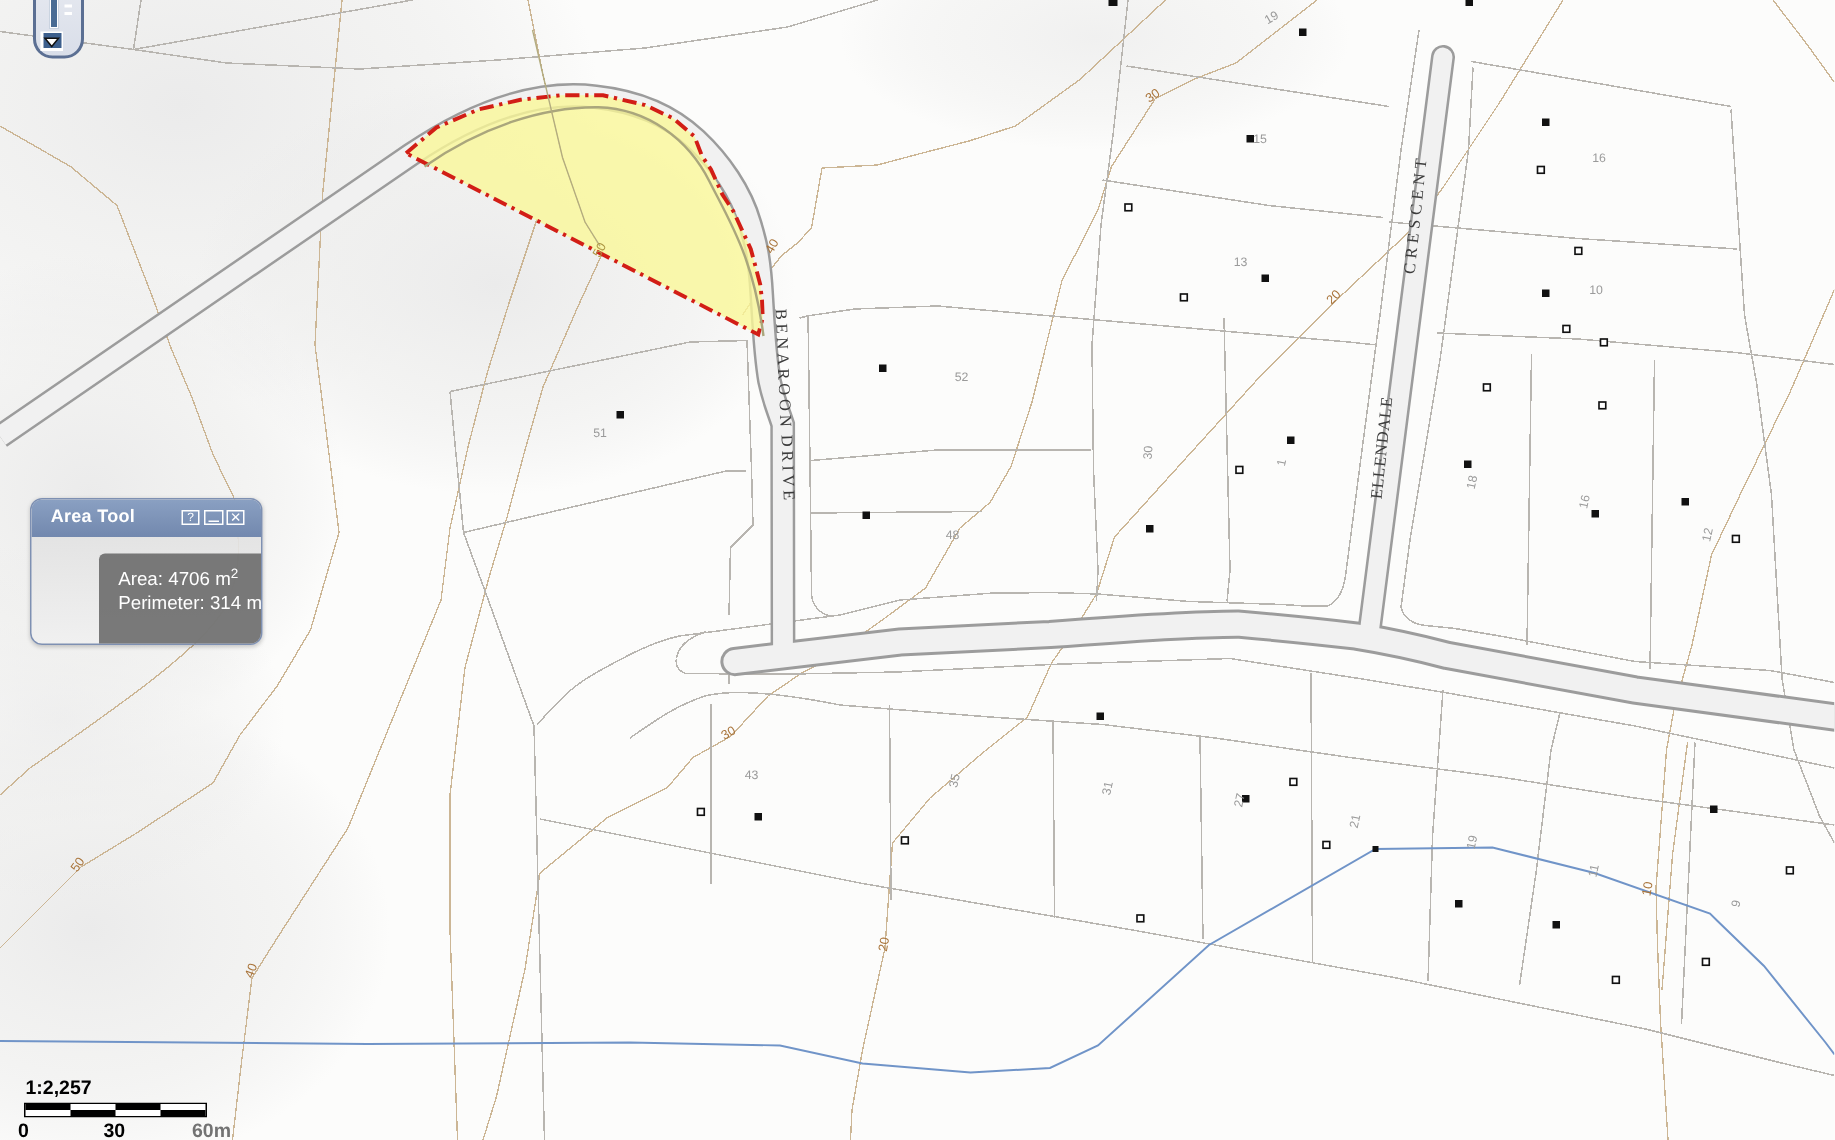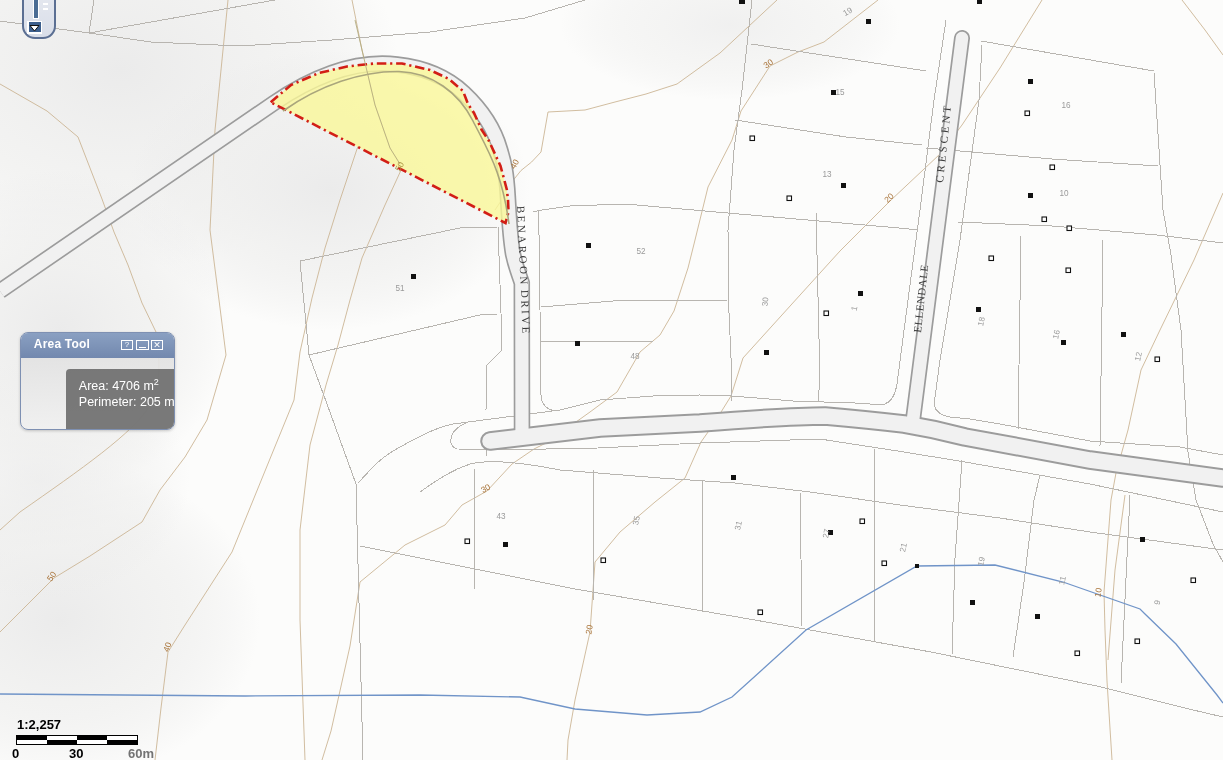--- a/index.html
+++ b/index.html
@@ -204,21 +204,21 @@
  <div style="position:absolute;left:0;top:0;right:0;height:25px;background:linear-gradient(#8aa0c2,#7288ae);color:#fff;">
   <span style="position:absolute;left:13px;top:4px;font-size:12px;font-weight:bold;letter-spacing:0.2px;">Area Tool</span>
   <span style="position:absolute;left:100px;top:7px;width:10.5px;height:8.5px;border:1px solid #fff;font-size:8px;line-height:8px;text-align:center;">?</span>
   <span style="position:absolute;left:115.5px;top:7px;width:10.5px;height:8.5px;border:1px solid #fff;">
           <span style="position:absolute;left:2px;right:2px;bottom:1px;height:1.5px;background:#fff;"></span>
         </span>
   <span style="position:absolute;left:130px;top:7px;width:10.5px;height:8.5px;border:1px solid #fff;font-size:9px;line-height:8px;text-align:center;">✕</span>
  </div>
  <div style="position:absolute;left:10px;top:36px;width:133px;height:67px;background:rgba(100,100,100,0.85);border-radius:4px;color:#fff;font-size:12.5px;margin-left:35px;">
   <div style="margin:8px 0 0 13px;">Area: 4706 m<sup style="font-size:9px;">2</sup></div>
-  <div style="margin:2px 0 0 13px;">Perimeter: 205 m</div>
+  <div style="margin:2px 0 0 13px;">Perimeter: 314 m</div>
  </div>
 </div>
 
 <div style="position:absolute;left:17px;top:717px;font-size:13px;font-weight:bold;color:#000;text-align:center;">1:2,257</div>
 <svg style="position:absolute;left:16px;top:735px;" width="122" height="10">
 <rect x="0.5" y="0.5" width="121" height="9" fill="#fff" stroke="#000" stroke-width="1"></rect>
 <rect x="1" y="1" width="30" height="4" fill="#000"></rect>
 <rect x="31" y="5" width="30" height="4" fill="#000"></rect>
 <rect x="61" y="1" width="30" height="4" fill="#000"></rect>
 <rect x="91" y="5" width="30" height="4" fill="#000"></rect>

